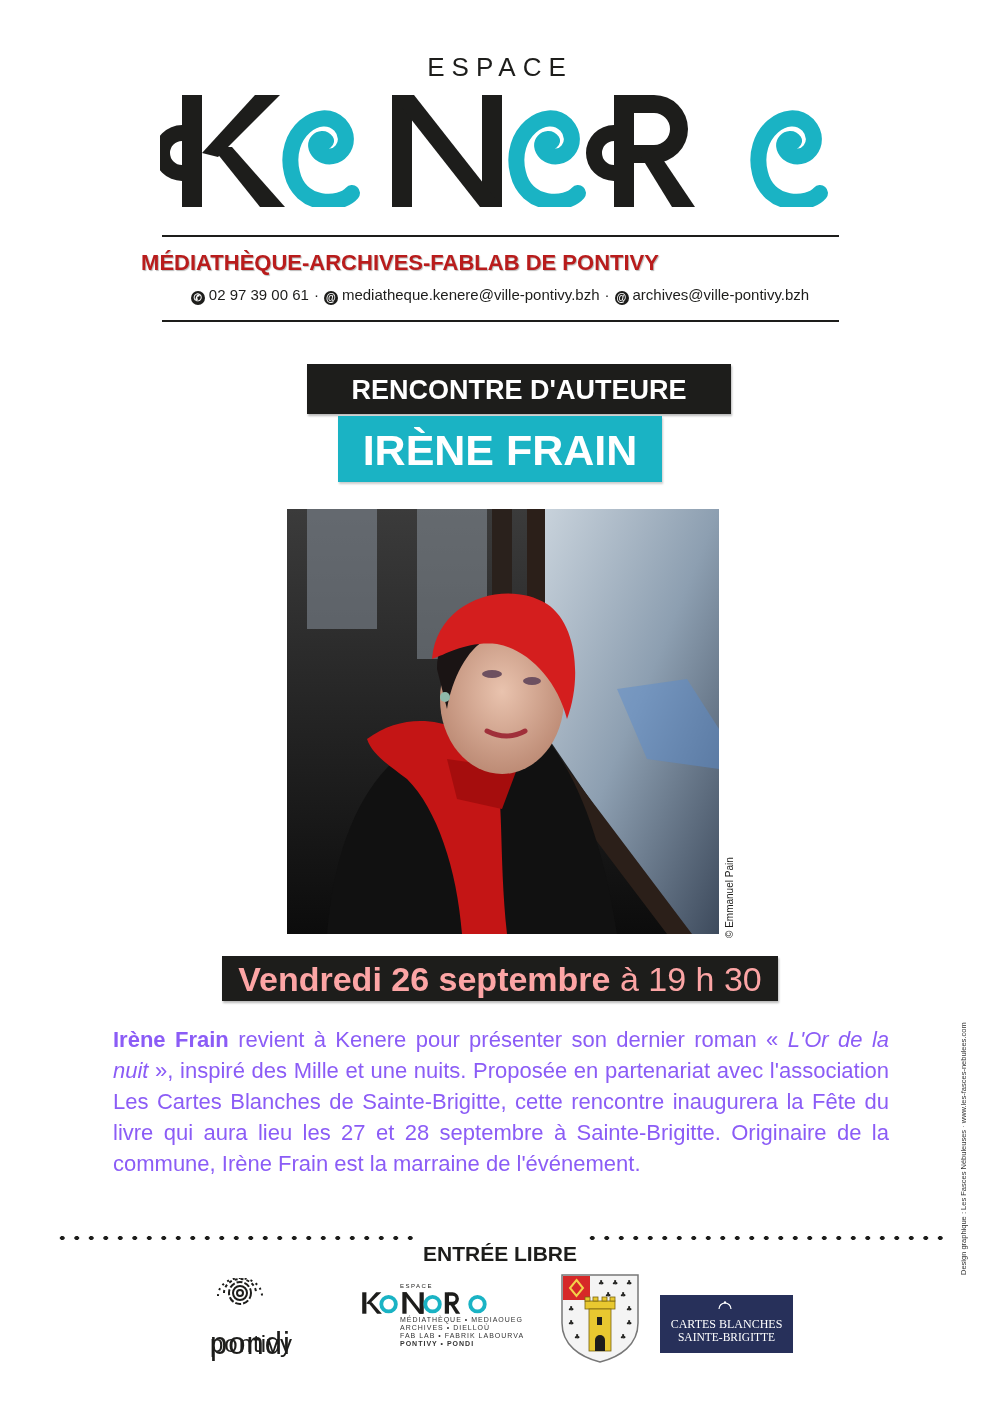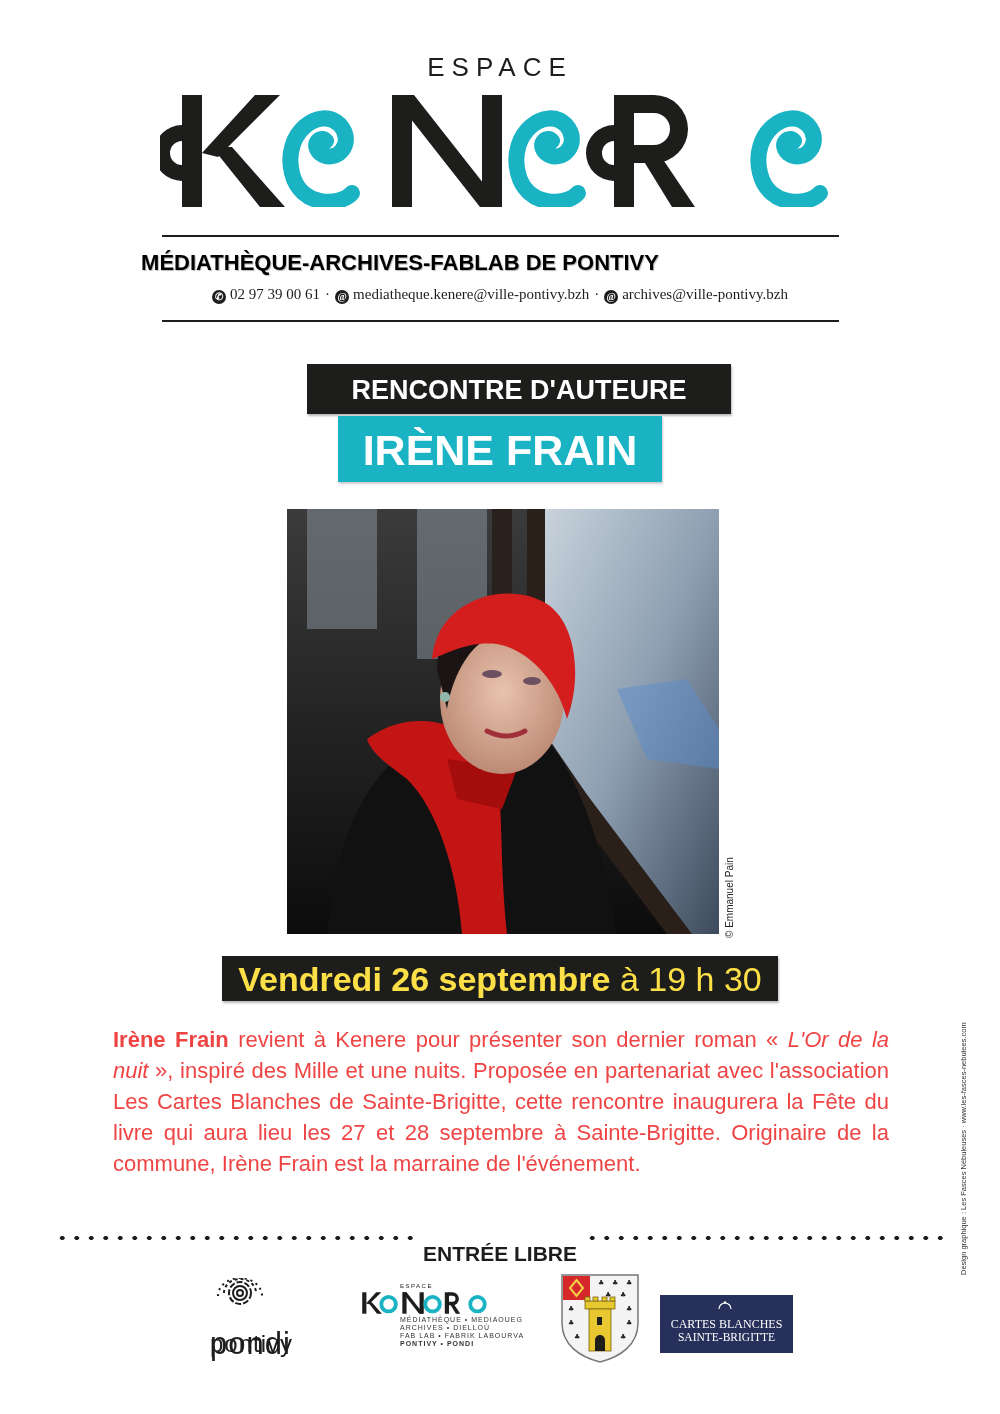--- a/index.html
+++ b/index.html
@@ -1,32 +1,32 @@
 <!DOCTYPE html>
 <html><head>
 <meta charset="utf-8">
 <style>
   html,body{margin:0;padding:0;background:#fff;}
   body{width:1000px;height:1414px;position:relative;overflow:hidden;font-family:"DejaVu Sans",sans-serif;color:#1d1d1b;}
   .abs{position:absolute;}
   .espace{left:0;width:1000px;top:52px;text-align:center;font-family:"Liberation Sans",sans-serif;font-size:26px;letter-spacing:7px;color:#1d1d1b;}
   .logo{left:160px;top:95px;width:680px;height:112px;}
   .rule{left:162px;width:677px;height:2px;background:#1d1d1b;}
-  .subtitle{left:0;width:800px;top:250px;text-align:center;font-family:"Liberation Sans",sans-serif;font-weight:bold;font-size:22px;color:#000000;text-shadow:1px 1px 1px #bbb;}
-  .contacts{left:0;width:1000px;top:286px;text-align:center;font-family:Liberation Serif, serif;font-size:15px;color:#1d1d1b;}
+  .subtitle{left:0;width:800px;top:250px;text-align:center;font-family:"Liberation Sans",sans-serif;font-weight:bold;font-size:22px;color:#b91c1c;text-shadow:1px 1px 1px #bbb;}
+  .contacts{left:0;width:1000px;top:286px;text-align:center;font-family:Liberation Sans, sans-serif;font-size:15px;color:#1d1d1b;}
   .contacts .ic{display:inline-block;width:14px;height:14px;border-radius:50%;background:#1d1d1b;color:#fff;font-size:10px;line-height:14px;text-align:center;vertical-align:-1px;margin-right:4px;font-weight:bold;}
   .contacts .sep{margin:0 5px;}
   .badge-black{left:307px;top:364px;width:424px;height:50px;background:#1d1d1b;color:#fff;text-align:center;font-family:"Liberation Sans",sans-serif;font-weight:bold;font-size:27px;line-height:52px;box-shadow:1px 2px 2px #bbb;}
   .badge-teal{left:338px;top:416px;width:324px;height:66px;background:#1ab3c4;color:#fff;text-align:center;font-family:"Liberation Sans",sans-serif;font-weight:bold;font-size:43px;line-height:68px;box-shadow:1px 2px 2px #ccc;}
   .photo{left:287px;top:509px;width:432px;height:425px;overflow:hidden;background:#1a1a1a;}
   .credit{left:722px;top:830px;width:18px;height:110px;}
   .credit span{position:absolute;left:0;top:0;transform-origin:left top;transform:translate(2px,108px) rotate(-90deg);font-size:10px;font-family:"Liberation Sans",sans-serif;white-space:nowrap;color:#1d1d1b;}
-  .datebox{left:222px;top:956px;width:556px;height:45px;background:#1d1d1b;color:#fde047;font-family:"Liberation Sans",sans-serif;font-size:34px;line-height:47px;text-align:center;box-shadow:1px 2px 2px #bbb;white-space:nowrap;}
+  .datebox{left:222px;top:956px;width:556px;height:45px;background:#1d1d1b;color:#fca5a5;font-family:"Liberation Sans",sans-serif;font-size:34px;line-height:47px;text-align:center;box-shadow:1px 2px 2px #bbb;white-space:nowrap;}
   .datebox b{font-weight:bold;}
-  .body{left:113px;top:1024px;width:776px;font-family:"Liberation Sans",sans-serif;font-size:22px;line-height:31px;text-align:justify;color:#ef4444;}
+  .body{left:113px;top:1024px;width:776px;font-family:"Liberation Sans",sans-serif;font-size:22px;line-height:31px;text-align:justify;color:#8b5cf6;}
   .body b{font-weight:bold;}
   .entree{left:55px;top:1226px;width:890px;height:24px;display:flex;align-items:center;}
   .dots{flex:1;height:6px;background-image:radial-gradient(circle,#1d1d1b 2px,transparent 2.5px);background-size:14.5px 6px;background-repeat:repeat-x;}
   .entree-label{padding:0 8px;font-family:"Liberation Sans",sans-serif;font-weight:bold;font-size:21px;color:#1d1d1b;margin-top:31px;}
   .design{left:955px;top:985px;width:20px;height:300px;}
   .design span{position:absolute;left:0;top:0;transform-origin:left top;transform:translate(4px,290px) rotate(-90deg);font-size:7.5px;font-family:"Liberation Sans",sans-serif;white-space:nowrap;color:#333;}
   .pontivy{left:208px;top:1278px;width:110px;height:80px;}
   .pontivy .w1{position:absolute;left:2px;top:26px;font-family:"Liberation Sans",sans-serif;font-size:24px;color:#1d1d1b;letter-spacing:1px;margin-top:26px;}
   .pontivy .w2{position:absolute;left:2px;top:48px;font-family:"Liberation Sans",sans-serif;font-size:31px;color:#1d1d1b;letter-spacing:1px;}
   .k2{left:358px;top:1283px;width:180px;height:80px;}

